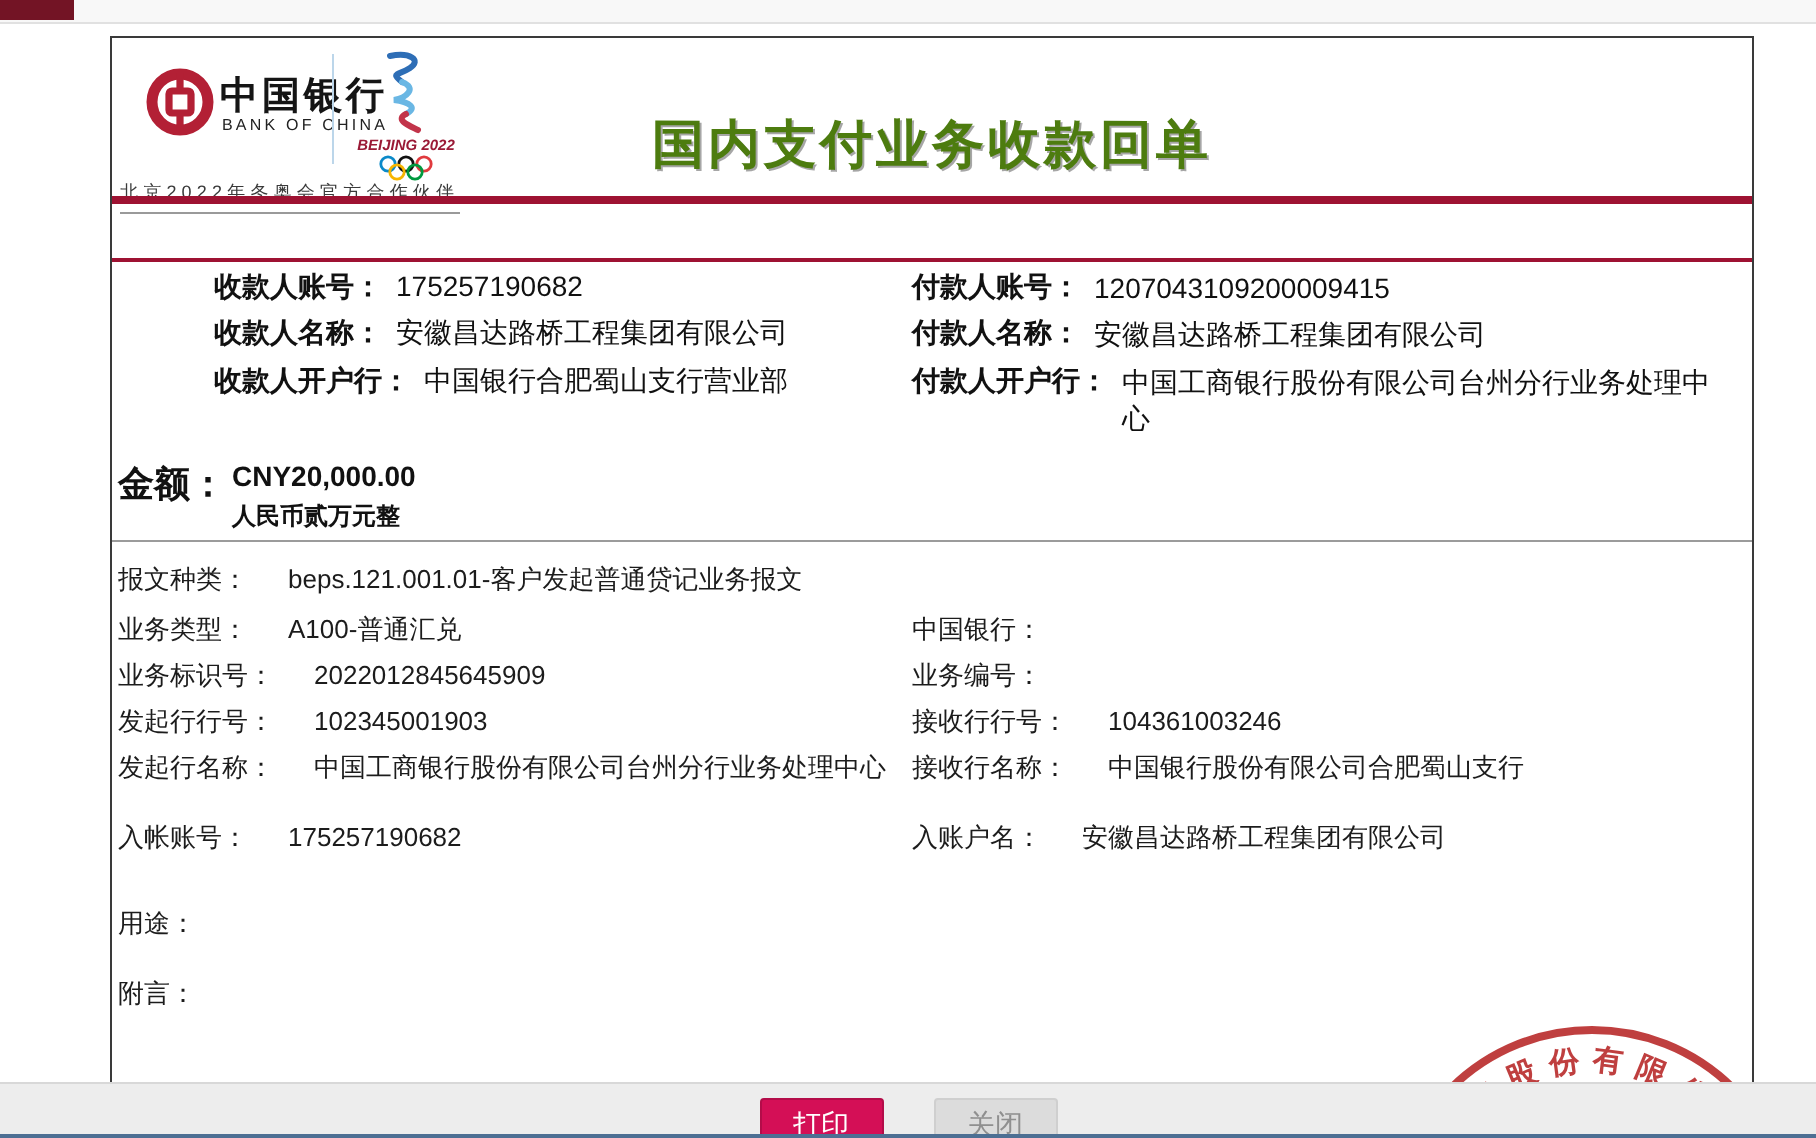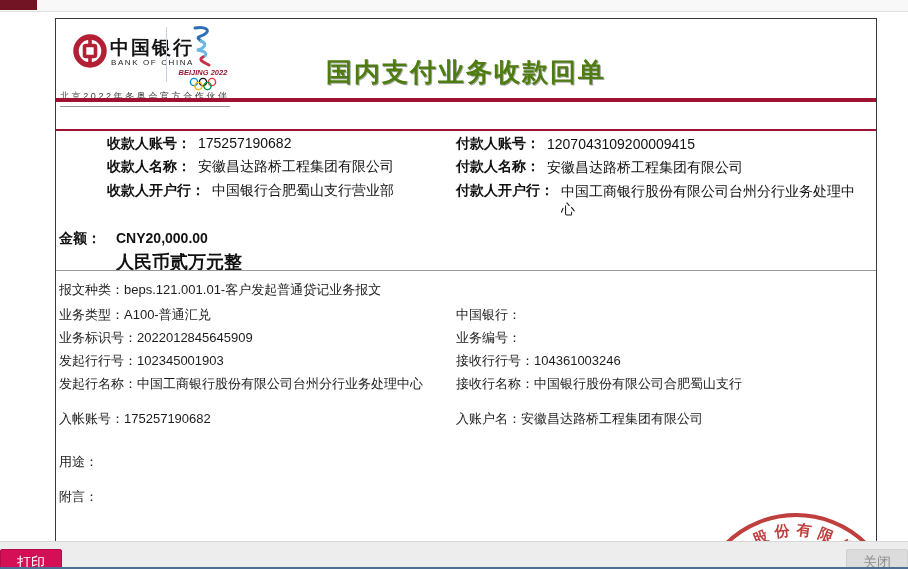--- a/index.html
+++ b/index.html
@@ -34,38 +34,38 @@
   
   .prow { position:absolute; left:0; width:100%; font-size:14px; }
   .prow .lcell { position:absolute; left:3px; white-space:nowrap;padding-left:48px; }
   .prow .rcell { position:absolute; left:400px; }
   .plabel { font-weight:bold; }
   .pvalue { margin-left:7px; }
   .rcell .plabel { display:inline-block; vertical-align:top; }
   .rcell .pvalue { display:inline-block; vertical-align:top; width:305px; line-height:18px; }
 
   
-  .amt-label { position:absolute; left:3px; top:211px; font-size:14px; font-weight:bold;text-align:right; }
+  .amt-label { position:absolute; left:3px; top:211px; font-size:18px; font-weight:bold;text-align:right; }
   .amt-value { position:absolute; left:60px; top:211px; font-size:14px; font-weight:bold; }
-  .amt-words { position:absolute; left:60px; top:231px; font-size:18px; font-weight:bold; }
+  .amt-words { position:absolute; left:60px; top:231px; font-size:12px; font-weight:bold; }
   .gray-divider { position:absolute; left:0; top:251px; width:100%; height:1px; background:#9b9b9b; }
 
   
   .drow { position:absolute; left:0; width:100%; font-size:13px; color:#1c1c1c; }
   .drow .lcell { position:absolute; left:3px; white-space:nowrap; }
   .drow .rcell { position:absolute; left:400px; white-space:nowrap; }
-  .dvalue { margin-left:0; }
+  .dvalue { margin-left:20px; }
 
   
   .stamp { position:absolute; left:630px; top:486px; z-index:1; opacity:0.9; }
 
   
   .footer { position:absolute; left:0; top:541px; width:908px; height:28px;
     background:#ededed; border-top:1px solid #d8d8d8; z-index:10;
-    display:flex; justify-content:space-between; gap:25px; padding-top:7px; }
+    display:flex; justify-content:center; gap:25px; padding-top:7px; }
   .btn { height:26px; min-width:62px; font-size:14px; text-align:center;
     line-height:24px; padding:0 14px; border-radius:2px; cursor:pointer; }
   .btn-print { background:#d40f56; color:#fff; border:1px solid #b30c49; }
   .btn-close { background:#dcdcdc; color:#8f8f8f; border:1px solid #cfcfcf; }
   .bottom-line { position:absolute; left:0; top:567px; width:908px; height:2px;
     background:#4d6f93; z-index:20; }
 </style>
 </head>
 <body>
 

